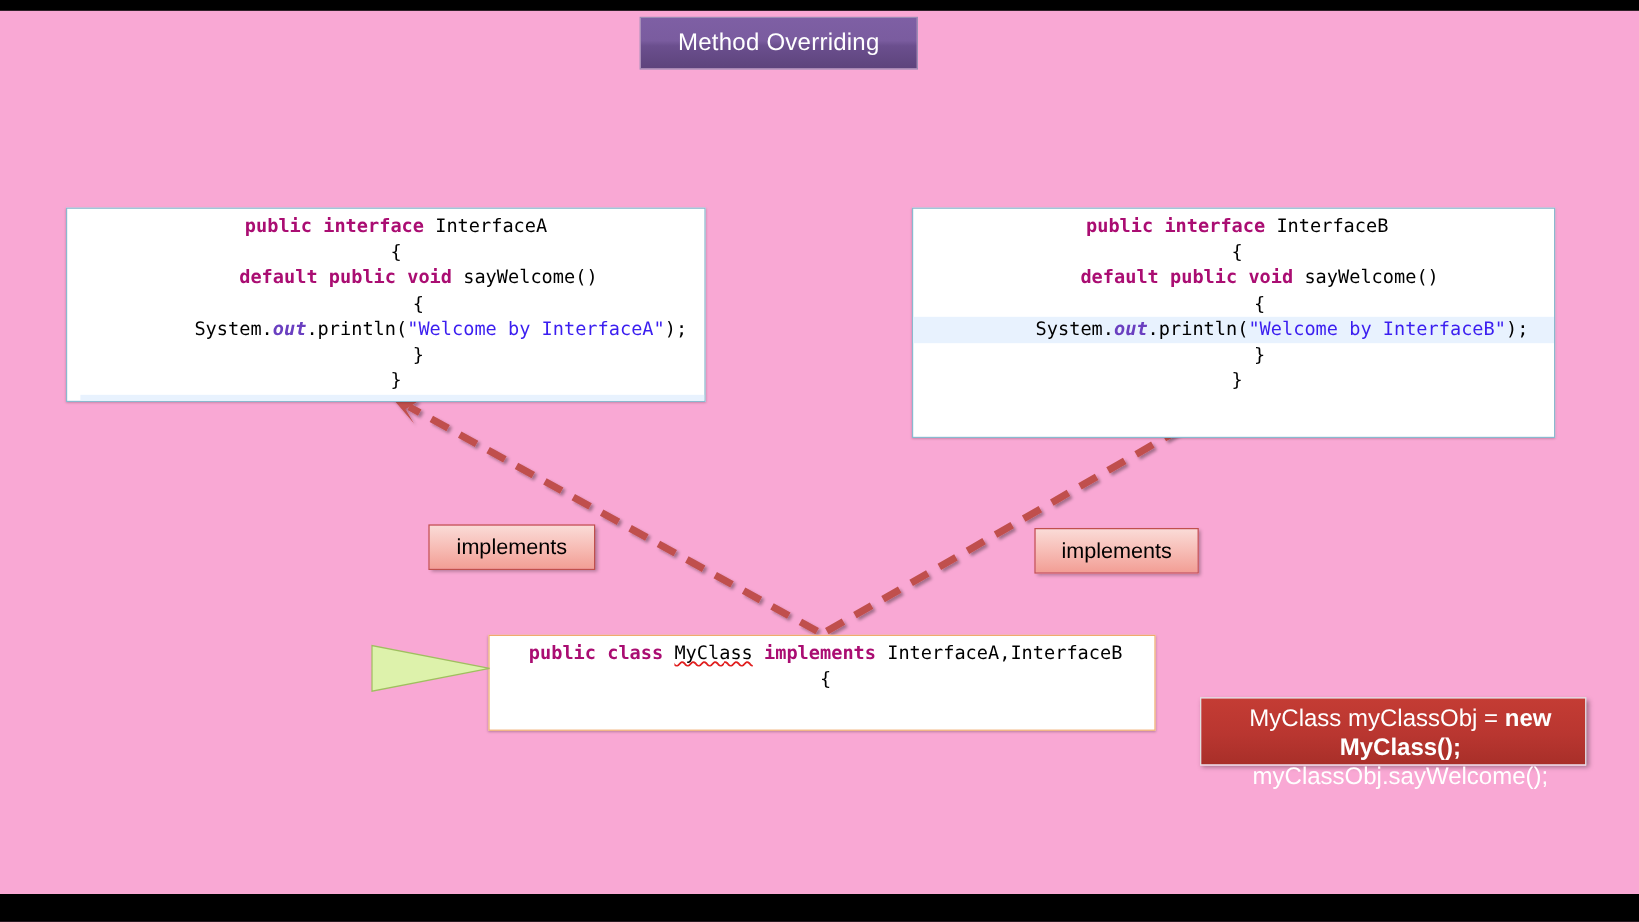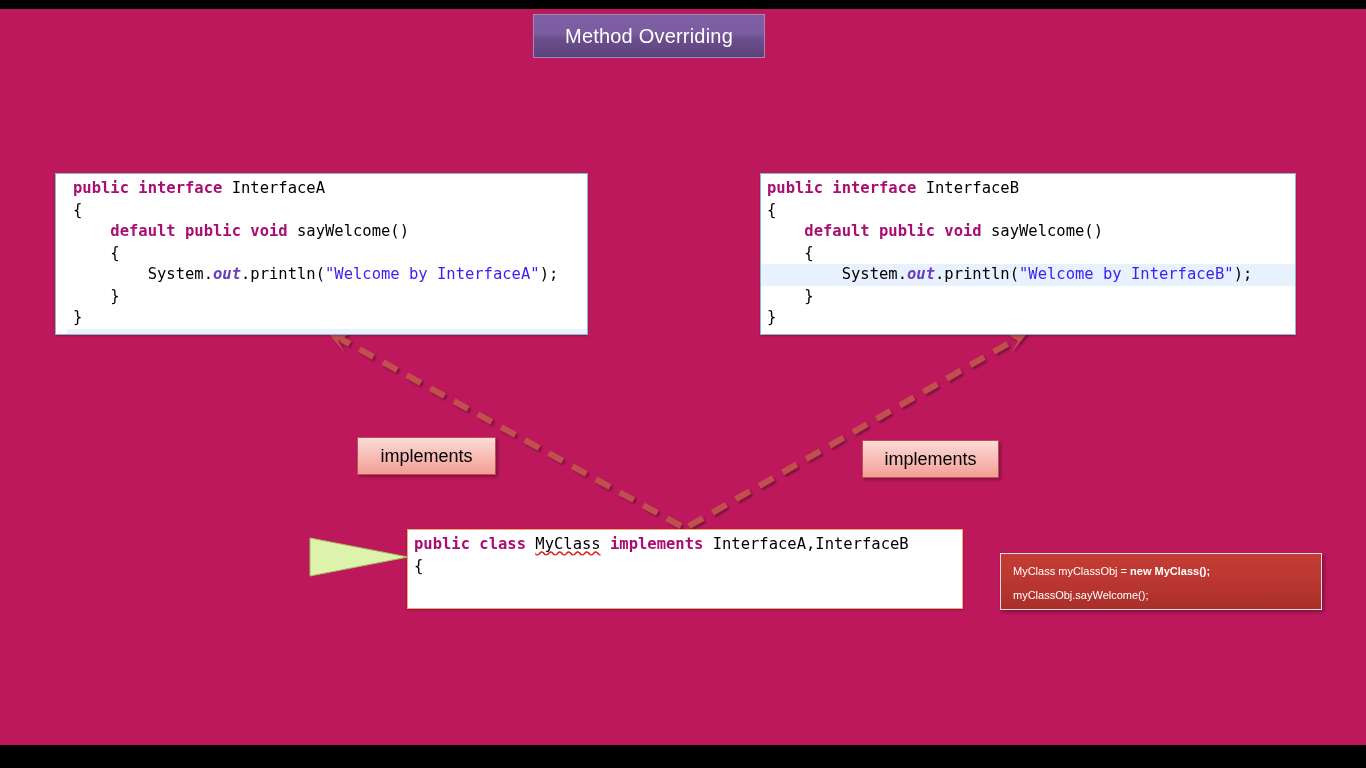--- a/index.html
+++ b/index.html
@@ -15,22 +15,23 @@
     font-family: "Liberation Sans", sans-serif;
   }
 
   
   #slide {
     position: absolute;
     left: 0;
     top: 9px;
     width: 1366px;
     height: 736px;
-    background: #be185d;
+    background: #f9a8d4;
     overflow: hidden;
+    text-align: center;
   }
 
   
   #title-banner {
     position: absolute;
     left: 533px;
     top: 5px;
     width: 232px;
     height: 44px;
     background: linear-gradient(to bottom, #7e5fa4 0%, #7a5c9f 45%, #6b4f8e 55%, #5d437c 100%);
@@ -125,29 +126,29 @@
     top: 529px;
     width: 100px;
     height: 56px;
     overflow: visible;
   }
 
   
   #red-box {
     position: absolute;
     left: 1000px;
-    top: 544px;
+    top: 572px;
     width: 322px;
     height: 57px;
     box-sizing: border-box;
     background: linear-gradient(to bottom, #c43c34 0%, #b93630 55%, #a82f29 100%);
     border: 1px solid #e0e0e0;
     box-shadow: 2px 2px 4px rgba(0,0,0,0.35);
     color: #ffffff;
-    font-size: 11px;
+    font-size: 20px;
     line-height: 24px;
     padding: 5px 0 16px 12px;
   }
   #red-box b { font-weight: bold; }
 
   
   #arrows {
     position: absolute;
     left: 0; top: 0;
     width: 1366px;
@@ -177,21 +178,21 @@
 
       <line x1="689" y1="517" x2="1016" y2="330" stroke="#c0504d" stroke-width="6" stroke-dasharray="16,11" stroke-linecap="butt"></line>
       <polygon points="1034,316 1007,325 1018,332 1011,344" fill="#c0504d"></polygon>
     </g>
   </svg>
 
   <div class="code-box blue" style="left:55px; top:164px; width:533px; height:162px;padding-left:11px;">
     <div class="code-lines"><span class="ln"><span class="kw">public </span><span class="kw">interface </span><span>InterfaceA</span></span><span class="ln"><span>{</span></span><span class="ln"><span>    </span><span class="kw">default </span><span class="kw">public </span><span class="kw">void </span><span>sayWelcome()</span></span><span class="ln"><span>    {</span></span><span class="ln"><span>        System.</span><span class="ital">out</span><span>.println(</span><span class="str">"Welcome by InterfaceA"</span><span>);</span></span><span class="ln"><span>    }</span></span><span class="ln"><span>}</span></span><span class="ln hl"><span></span></span></div>
   </div>
 
-  <div class="code-box blue" style="left:760px; top:164px; width:536px; height:162px;">
+  <div class="code-box blue" style="left:760px; top:164px; width:536px; height:192px;">
     <div class="code-lines"><span class="ln"><span class="kw">public </span><span class="kw">interface </span><span>InterfaceB</span></span><span class="ln"><span>{</span></span><span class="ln"><span>    </span><span class="kw">default </span><span class="kw">public </span><span class="kw">void </span><span>sayWelcome()</span></span><span class="ln"><span>    {</span></span><span class="ln hl"><span>        System.</span><span class="ital">out</span><span>.println(</span><span class="str">"Welcome by InterfaceB"</span><span>);</span></span><span class="ln"><span>    }</span></span><span class="ln"><span>}</span></span></div>
   </div>
 
   <div class="code-box orange" style="left:407px; top:520px; width:556px; height:80px;">
     <div class="code-lines"><span class="ln"><span class="kw">public </span><span class="kw">class </span><span class="err">MyClass</span><span> </span><span class="kw">implements </span><span>InterfaceA,InterfaceB</span></span><span class="ln"><span>{</span></span><span class="ln"><span></span></span><span class="ln"><span></span></span><span class="ln"><span>}</span></span></div>
   </div>
 
   <div class="implements-label" style="left:357px; top:428px; width:139px; height:38px;">
     <span>implements</span>
   </div>

